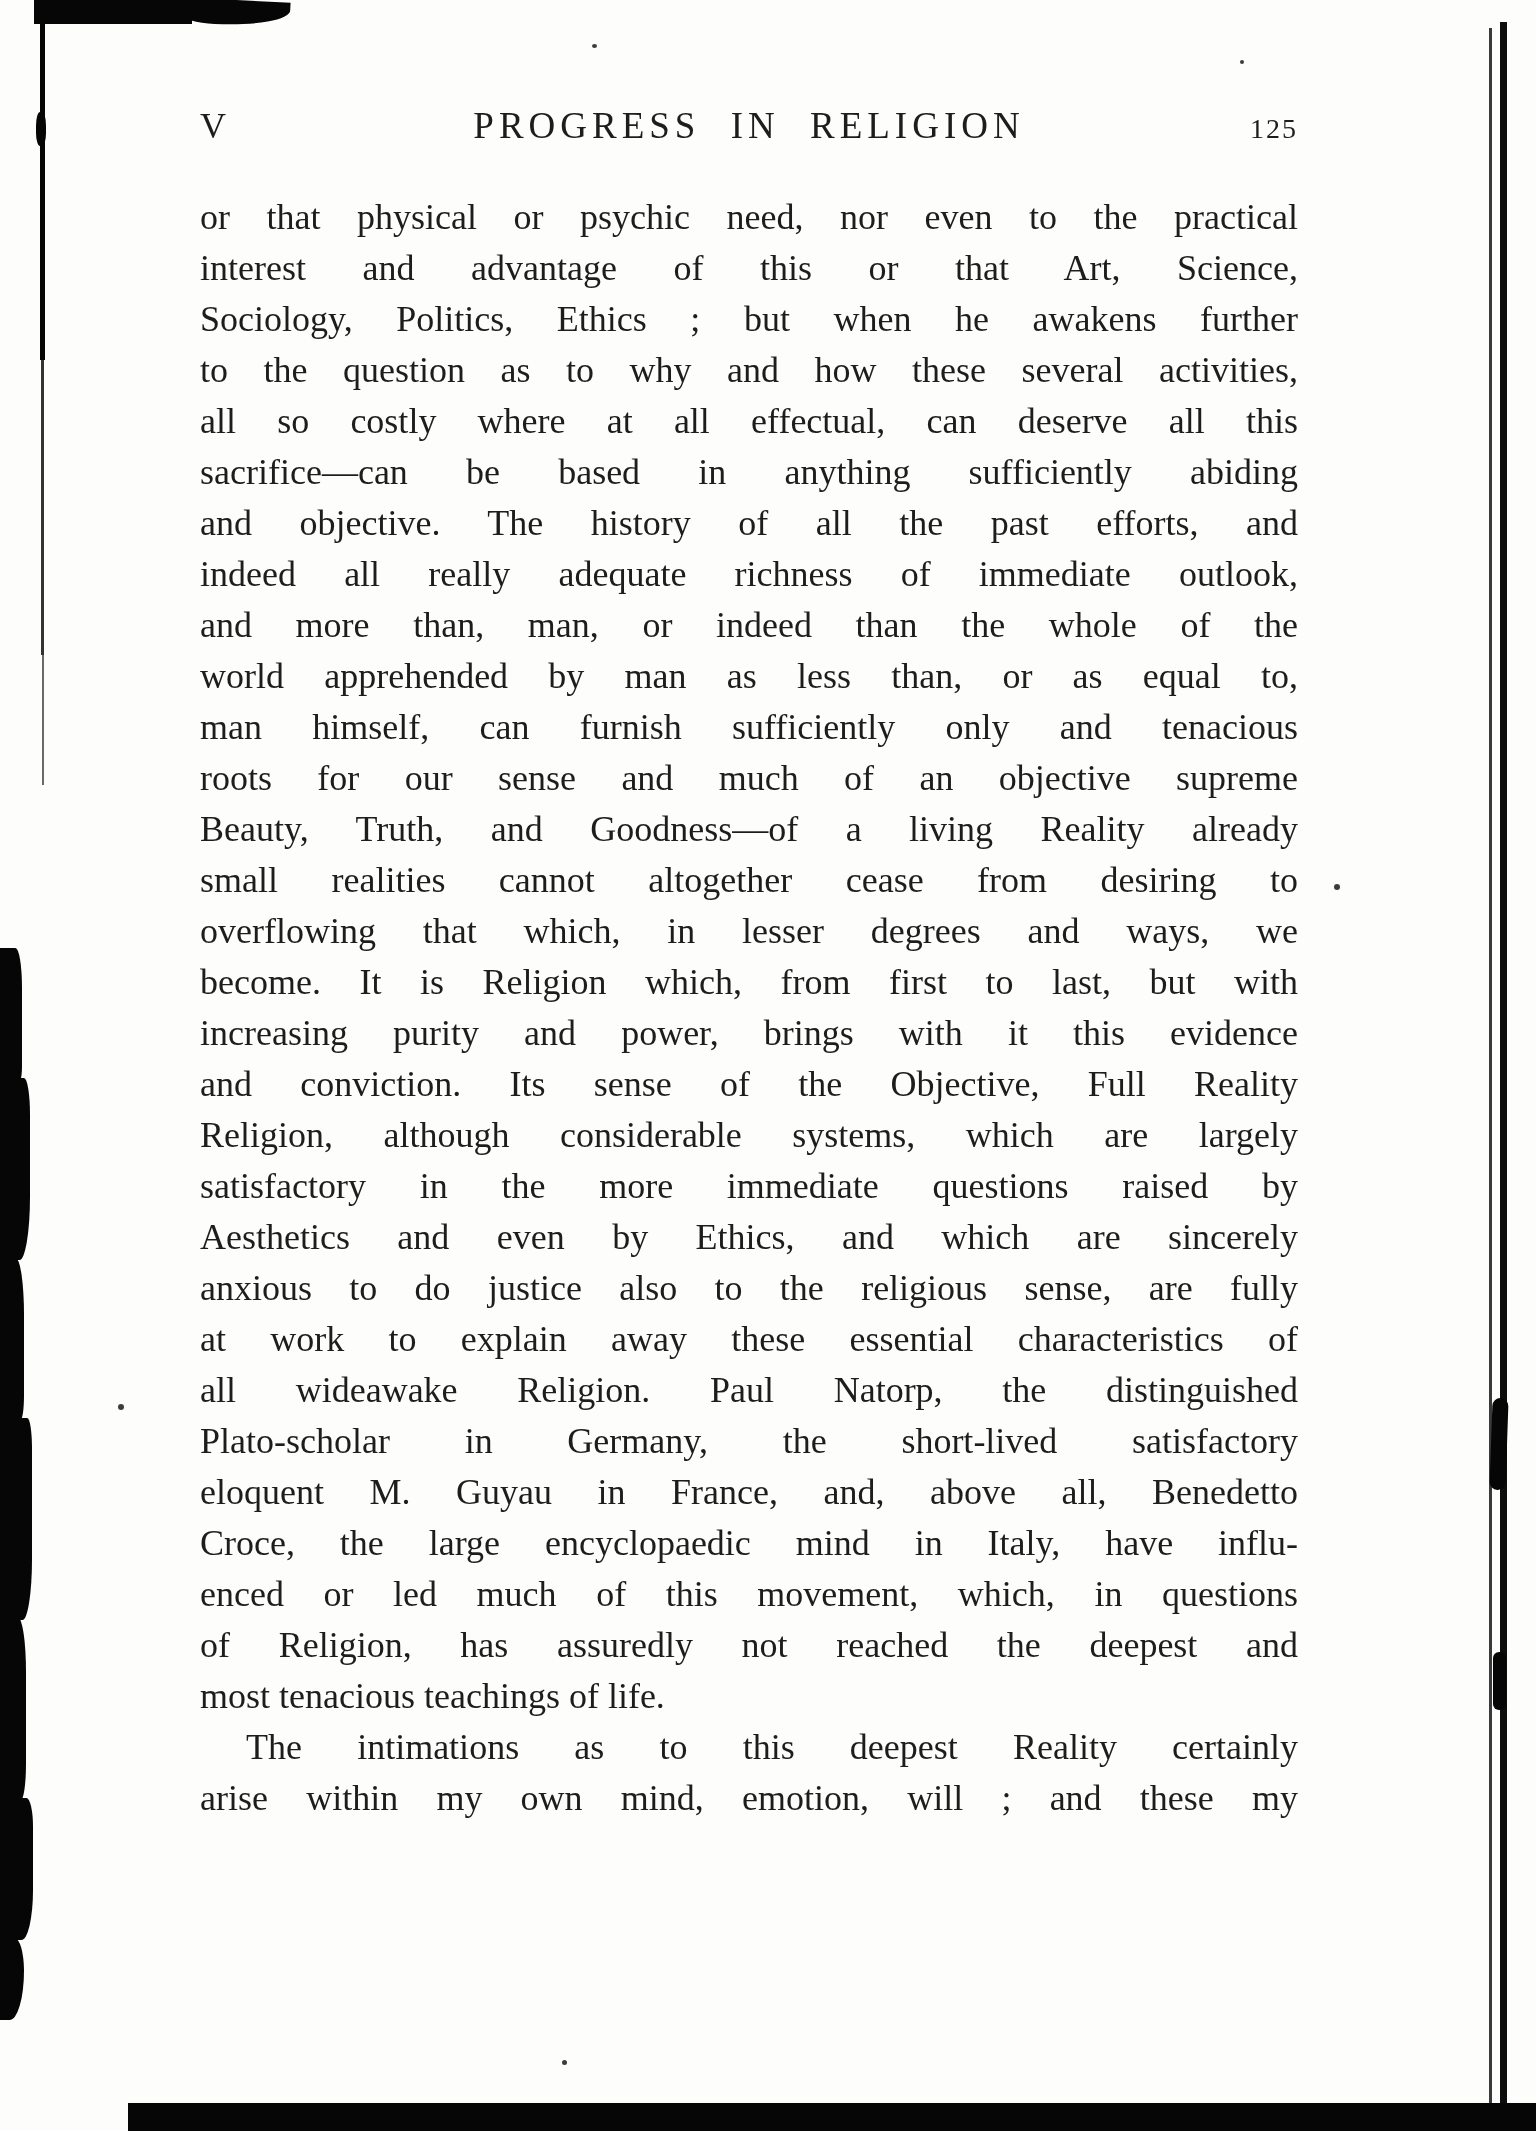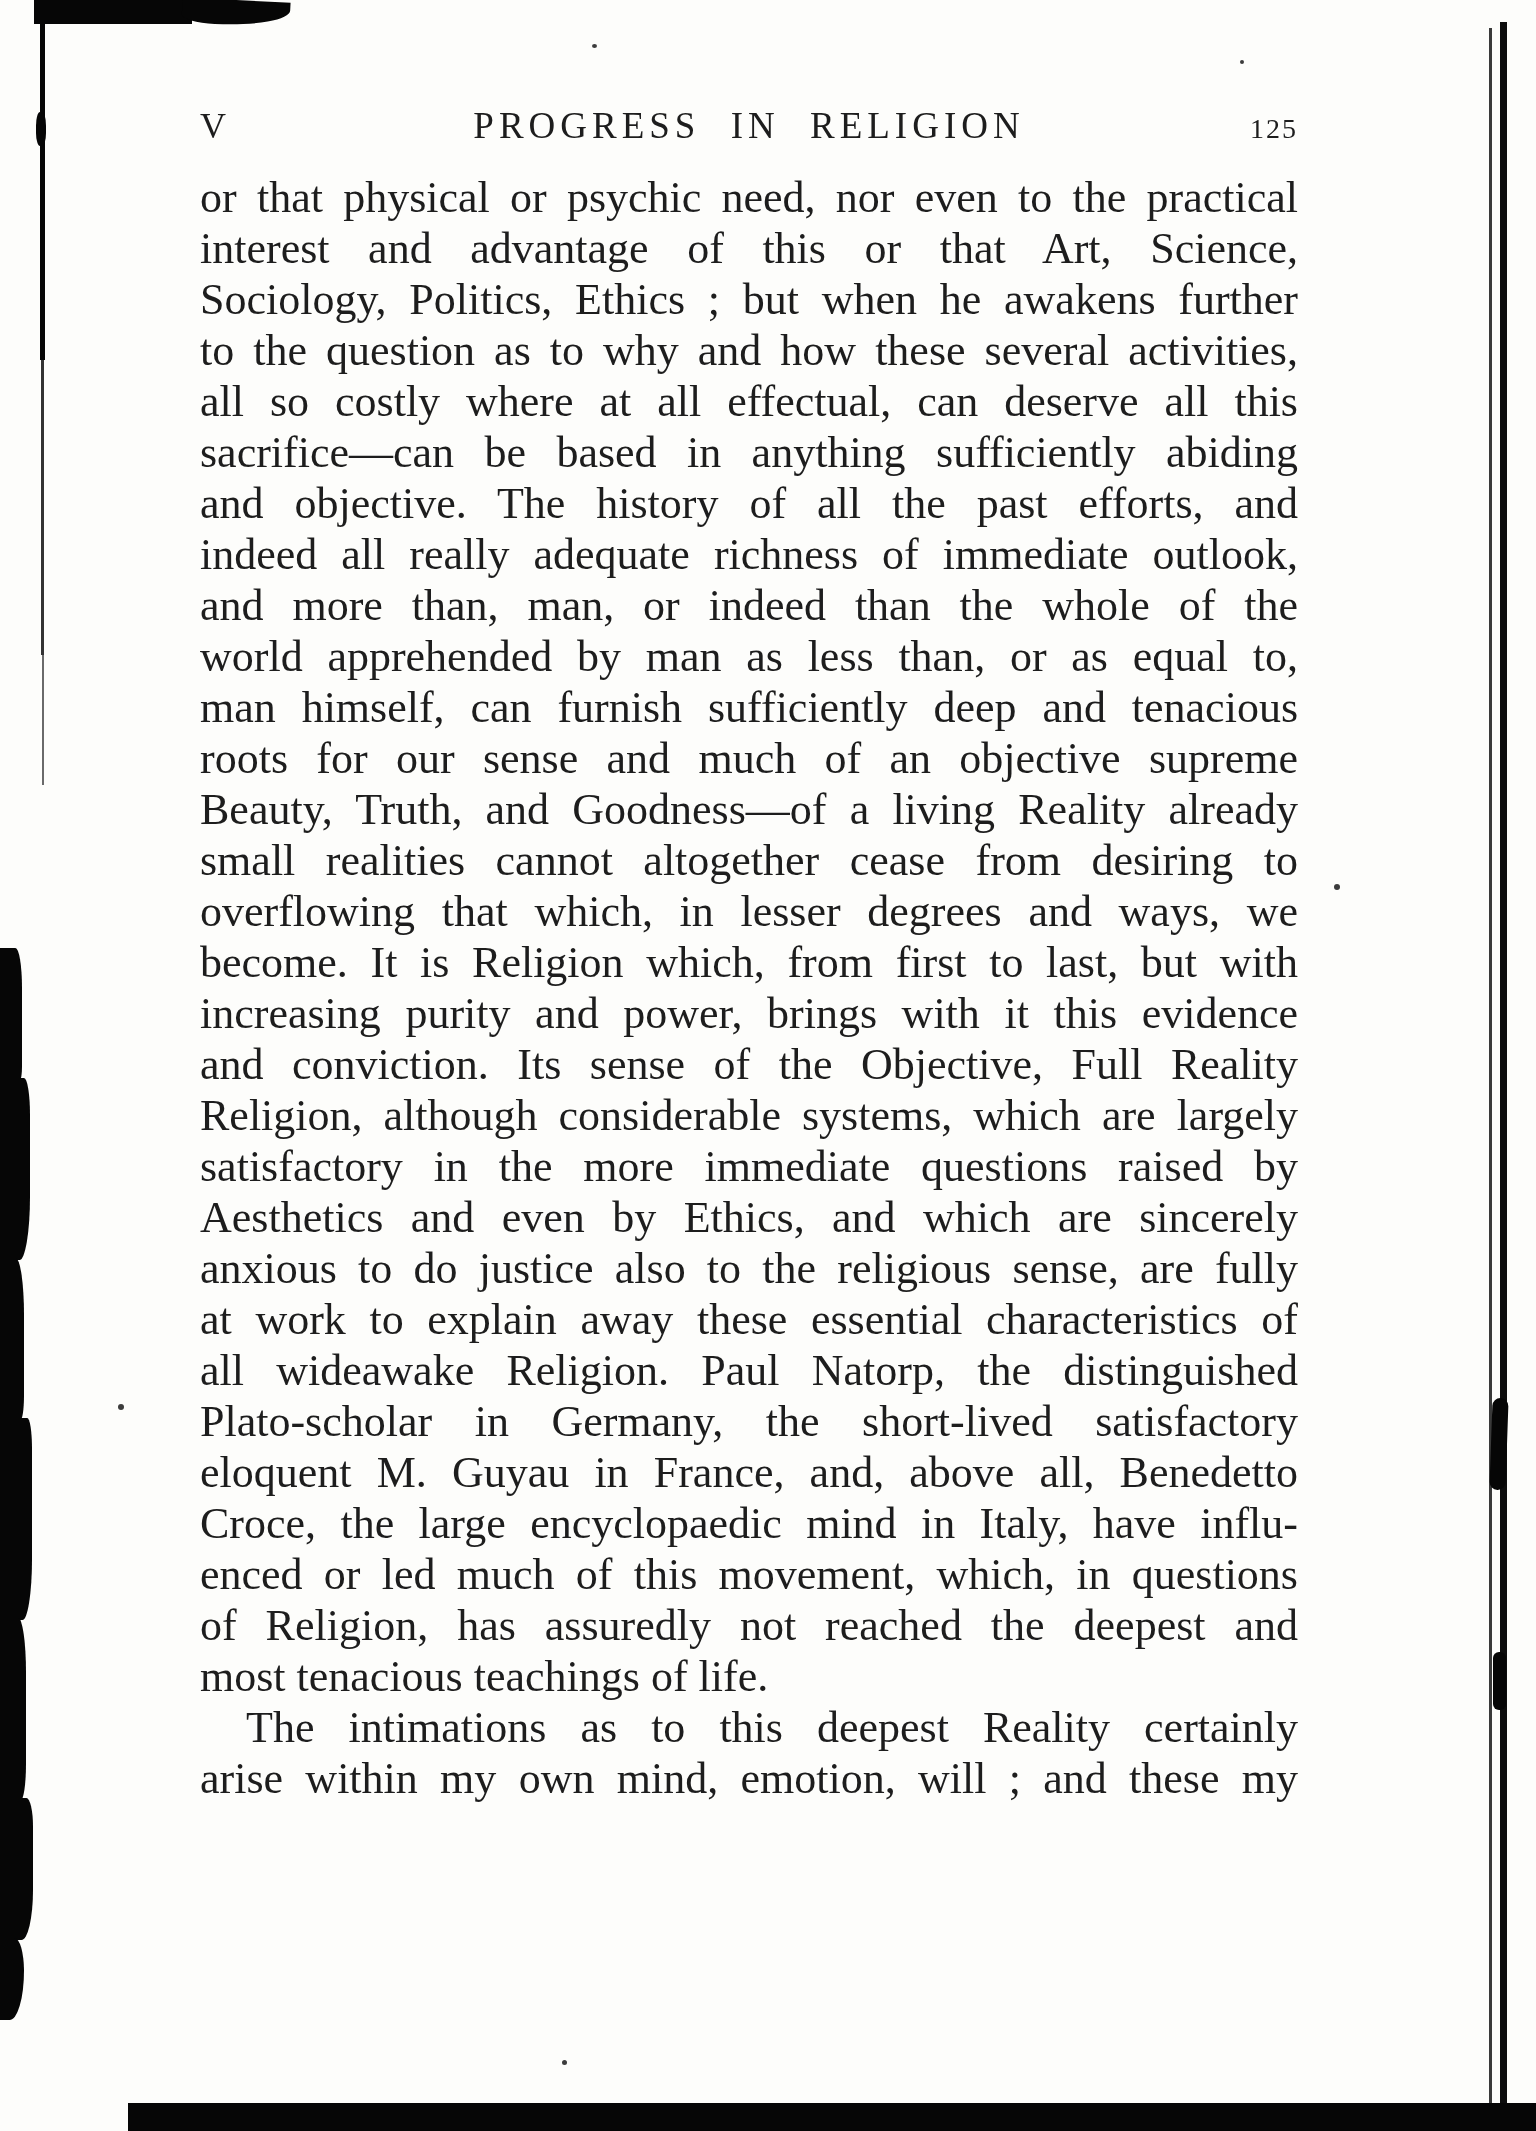--- a/index.html
+++ b/index.html
@@ -39,22 +39,22 @@
     word-spacing: 16px;
     justify-self: center;
     white-space: nowrap;
   }
   .pagenum {
     font-size: 28px;
     letter-spacing: 2px;
     justify-self: end;
   }
   .body-text {
-    margin-top: 20px;
-    font-size: 44px;
+    margin-top: 40px;
+    font-size: 36px;
     line-height: 51px;
   }
   .paragraph { margin: 0; }
   .line {
     text-align: justify;
     text-align-last: justify;
     white-space: normal;
   }
   .line.flush-left { text-align-last: left; }
   .line.indent { text-indent: 46px; }
@@ -103,21 +103,21 @@
           <div class="line">or that physical or psychic need, nor even to the practical</div>
           <div class="line">interest and advantage of this or that Art, Science,</div>
           <div class="line">Sociology, Politics, Ethics ; but when he awakens further</div>
           <div class="line">to the question as to why and how these several activities,</div>
           <div class="line">all so costly where at all effectual, can deserve all this</div>
           <div class="line">sacrifice—can be based in anything sufficiently abiding</div>
           <div class="line">and objective. The history of all the past efforts, and</div>
           <div class="line">indeed all really adequate richness of immediate outlook,</div>
           <div class="line">and more than, man, or indeed than the whole of the</div>
           <div class="line">world apprehended by man as less than, or as equal to,</div>
-          <div class="line">man himself, can furnish sufficiently deep and tenacious</div>
+          <div class="line">man himself, can furnish sufficiently only and tenacious</div>
           <div class="line">roots for our sense and much of an objective supreme</div>
           <div class="line">Beauty, Truth, and Goodness—of a living Reality already</div>
           <div class="line">small realities cannot altogether cease from desiring to</div>
           <div class="line">overflowing that which, in lesser degrees and ways, we</div>
           <div class="line">become. It is Religion which, from first to last, but with</div>
           <div class="line">increasing purity and power, brings with it this evidence</div>
           <div class="line">and conviction. Its sense of the Objective, Full Reality</div>
           <div class="line">Religion, although considerable systems, which are largely</div>
           <div class="line">satisfactory in the more immediate questions raised by</div>
           <div class="line">Aesthetics and even by Ethics, and which are sincerely</div>

